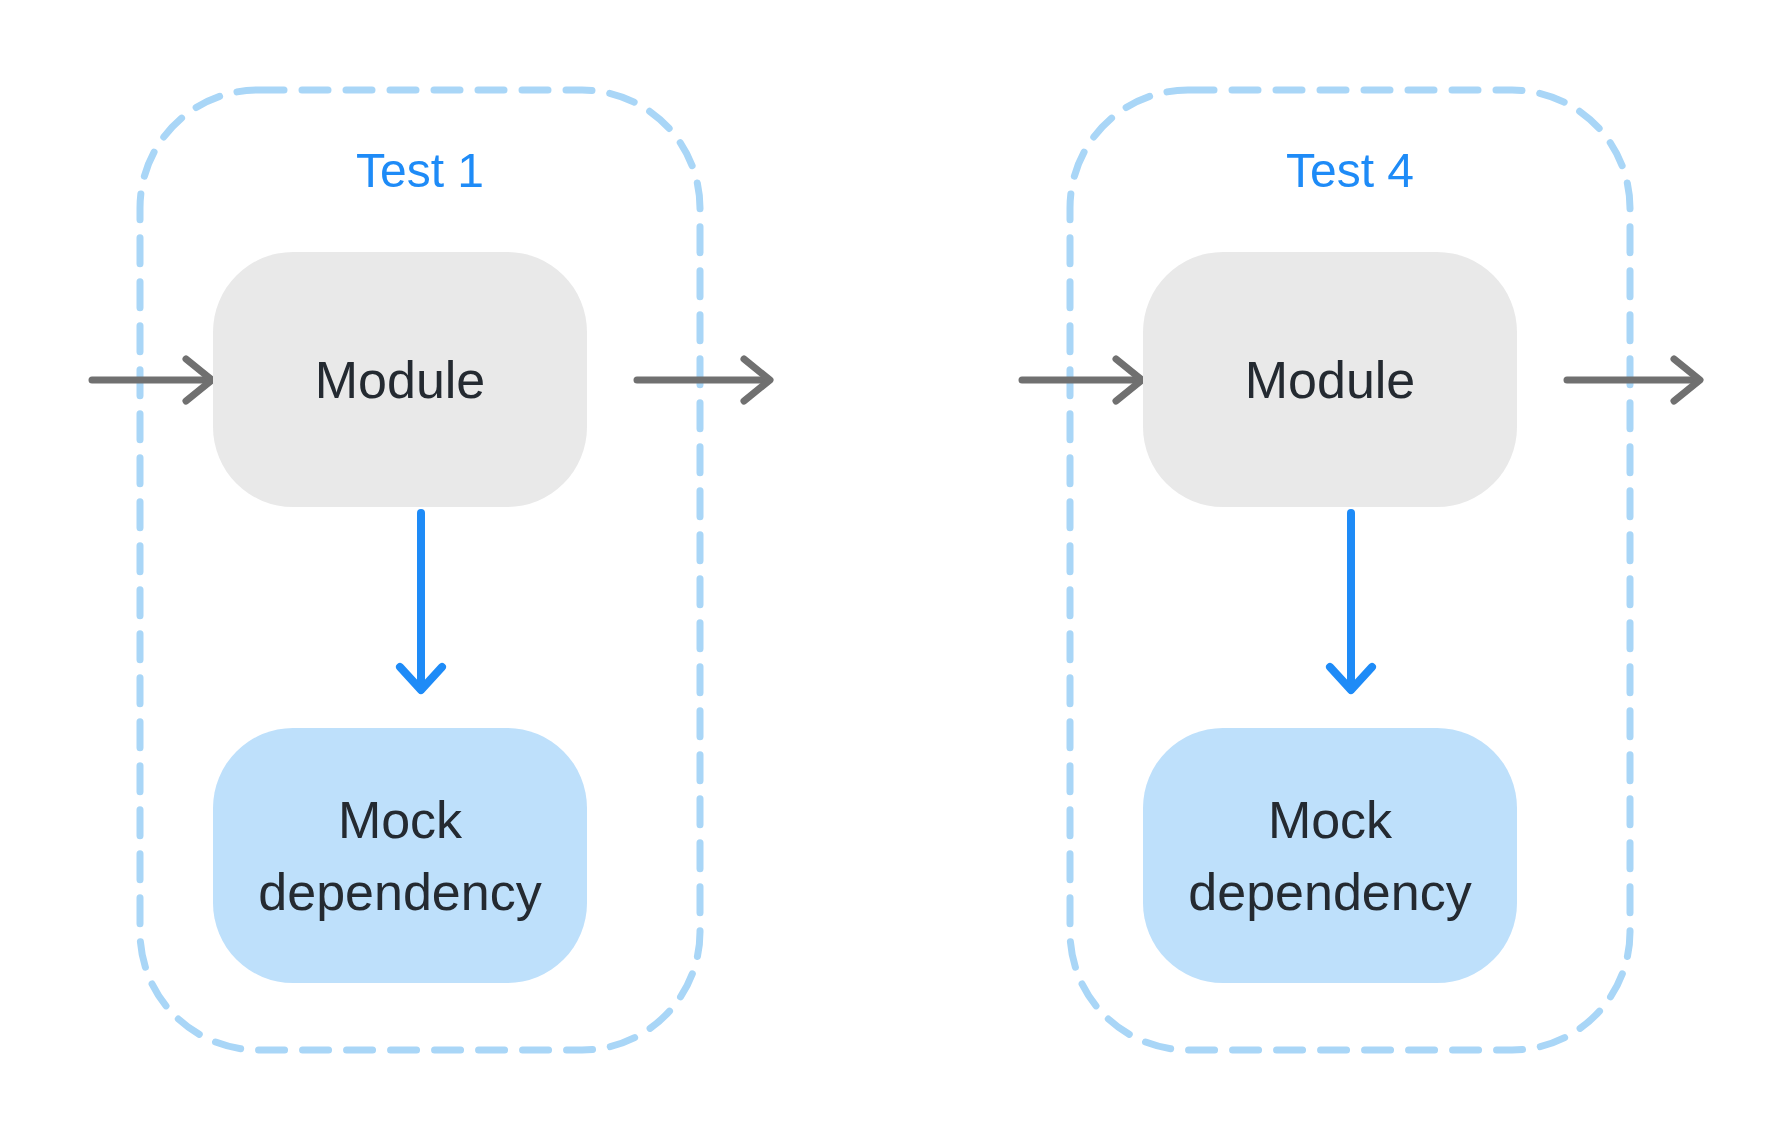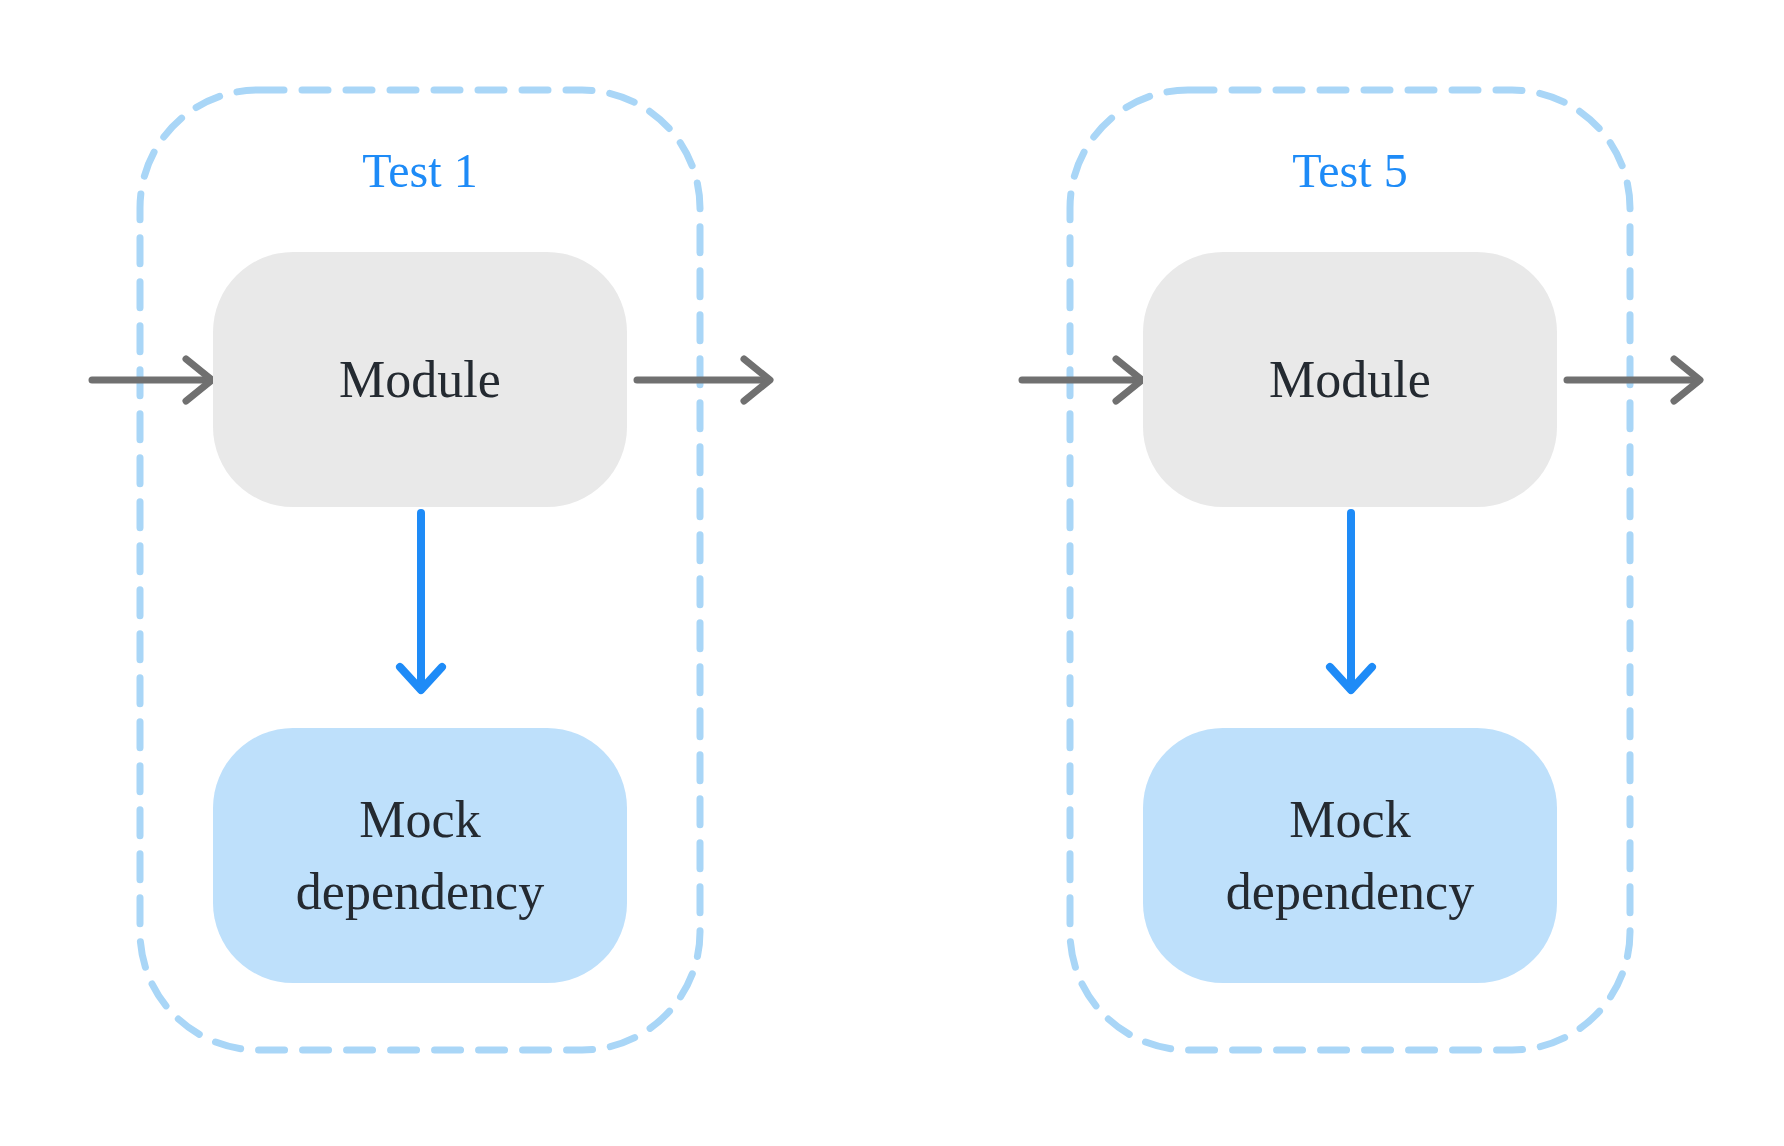--- a/index.html
+++ b/index.html
@@ -5,21 +5,21 @@
   html, body {
     margin: 0;
     padding: 0;
     background: #ffffff;
   }
   .canvas {
     position: relative;
     width: 1784px;
     height: 1146px;
     background: var(--background, #ffffff);
-    font-family: Liberation Serif, serif;
+    font-family: Liberation Sans, sans-serif;
     overflow: hidden;
   }
   .layer-svg {
     position: absolute;
     left: 0;
     top: 0;
     width: 1784px;
     height: 1146px;
     display: block;
   }
@@ -42,21 +42,21 @@
     position: absolute;
     width: 560px;
     text-align: center;
     font-size: 48px;
     line-height: 58px;
     color: var(--title-text, #1e8bf7);
     top: 142px;
   }
   .node {
     position: absolute;
-    width: 414px;
+    width: 374px;
     height: 255px;
     border-radius: 80px;
     display: flex;
     align-items: center;
     justify-content: center;
     text-align: center;
     font-size: 52px;
     line-height: 72px;
     color: var(--node-text, #242a31);
   }
@@ -107,21 +107,21 @@
   <div class="test-title g1">Test 1</div>
 
   <div class="node node-module n1">
     <span class="node-inner">Module</span>
   </div>
 
   <div class="node node-mock n1">
     <span class="node-inner">Mock dependency</span>
   </div>
 
-  <div class="test-title g2">Test 5</div>
+  <div class="test-title g2">Test 4</div>
 
   <div class="node node-module n2">
     <span class="node-inner">Module</span>
   </div>
 
   <div class="node node-mock n2">
     <span class="node-inner">Mock dependency</span>
   </div>
 
 </div>

